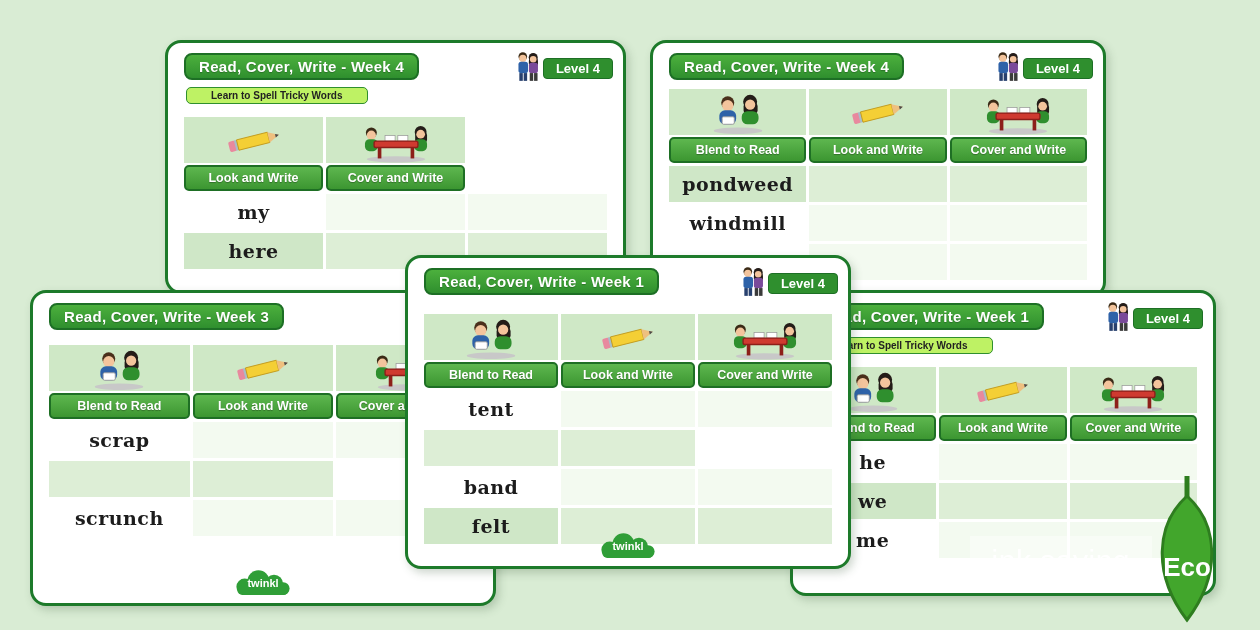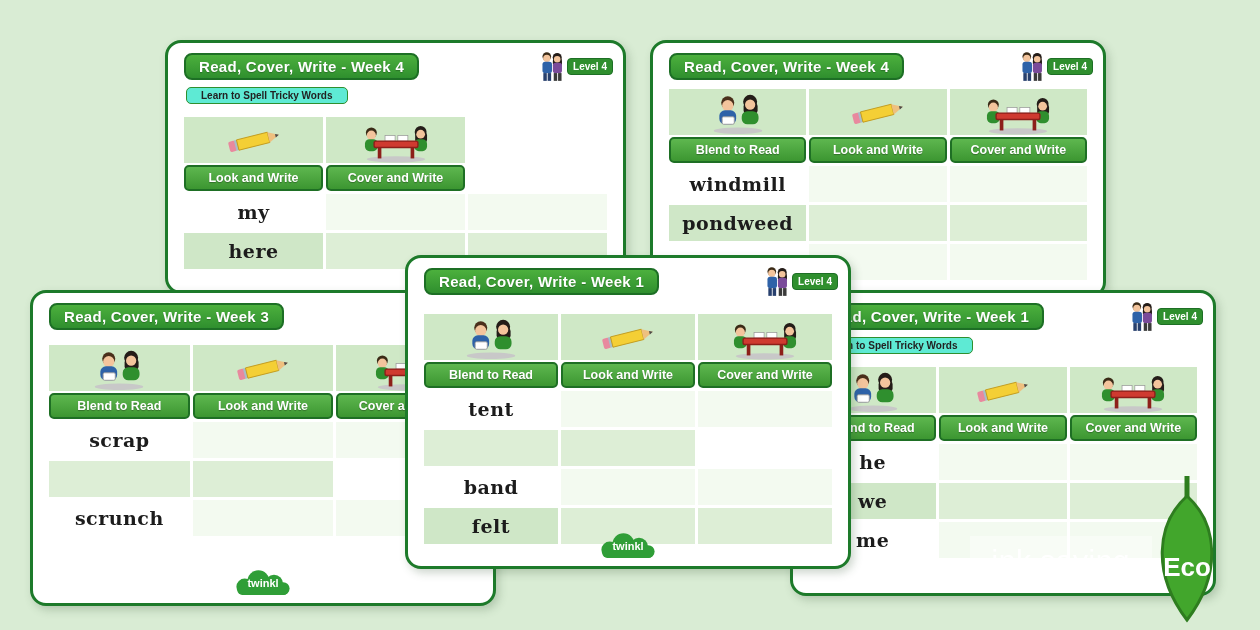--- a/index.html
+++ b/index.html
@@ -27,27 +27,27 @@
   .title-bar{
     position:absolute;left:16px;top:10px;white-space:nowrap;
     background:linear-gradient(180deg,#4cb03d,#2f8f2e);
     border:2px solid #1d6f25;border-radius:8px;
     padding:3px 13px;color:#fff;font-weight:bold;font-size:15px;letter-spacing:.3px;
     text-shadow:0 1px 1px rgba(0,0,0,.25);
     text-align:center;
   }
   .subtitle{
     position:absolute;left:18px;top:44px;white-space:nowrap;
-    background:#5eead4;border:1.5px solid #2f8f2e;border-radius:5px;
-    padding:2px 14px;font-size:10px;font-weight:bold;color:#222;
+    background:#bef264;border:1.5px solid #2f8f2e;border-radius:5px;
+    padding:2px 24px;font-size:10px;font-weight:bold;color:#222;
   }
   .level-group{position:absolute;top:8px;right:10px;display:flex;align-items:flex-start;gap:2px;}
   .level-badge{
     margin-top:7px;background:#2f8f2e;border:1.5px solid #1d6f25;border-radius:4px;
-    color:#fff;font-size:10px;font-weight:bold;padding:2px 5px;white-space:nowrap;
+    color:#fff;font-size:13px;font-weight:bold;padding:2px 12px;white-space:nowrap;
   }
   .mini-kids{width:26px;height:32px}
 
   .table{position:absolute;left:16px;right:16px;}
   .thead,.row{display:grid;grid-template-columns:repeat(3,1fr);gap:3px;border-radius:20px;}
   .row{margin-top:3px;}
   .th{display:flex;flex-direction:column;}
   .th-img{
     height:46px;background:#cfe8c6;
     display:flex;align-items:flex-end;justify-content:center;
@@ -215,27 +215,27 @@
       </div>
       <div class="th">
         <div class="th-img">
             <svg class="th-icon-table">
               <use href="#sym-kids-table"></use>
             </svg>
           </div>
         <div class="th-label">Cover and Write</div>
       </div>
     </div>
+    <div class="row even">
+      <div class="cell word">pondweed</div>
+      <div class="cell"></div>
+      <div class="cell"></div>
+    </div>
     <div class="row odd">
       <div class="cell word">windmill</div>
-      <div class="cell"></div>
-      <div class="cell"></div>
-    </div>
-    <div class="row even">
-      <div class="cell word">pondweed</div>
       <div class="cell"></div>
       <div class="cell"></div>
     </div>
     <div class="row odd">
       <div class="cell word">lightning</div>
       <div class="cell"></div>
       <div class="cell"></div>
     </div>
   </div>
 </div>

